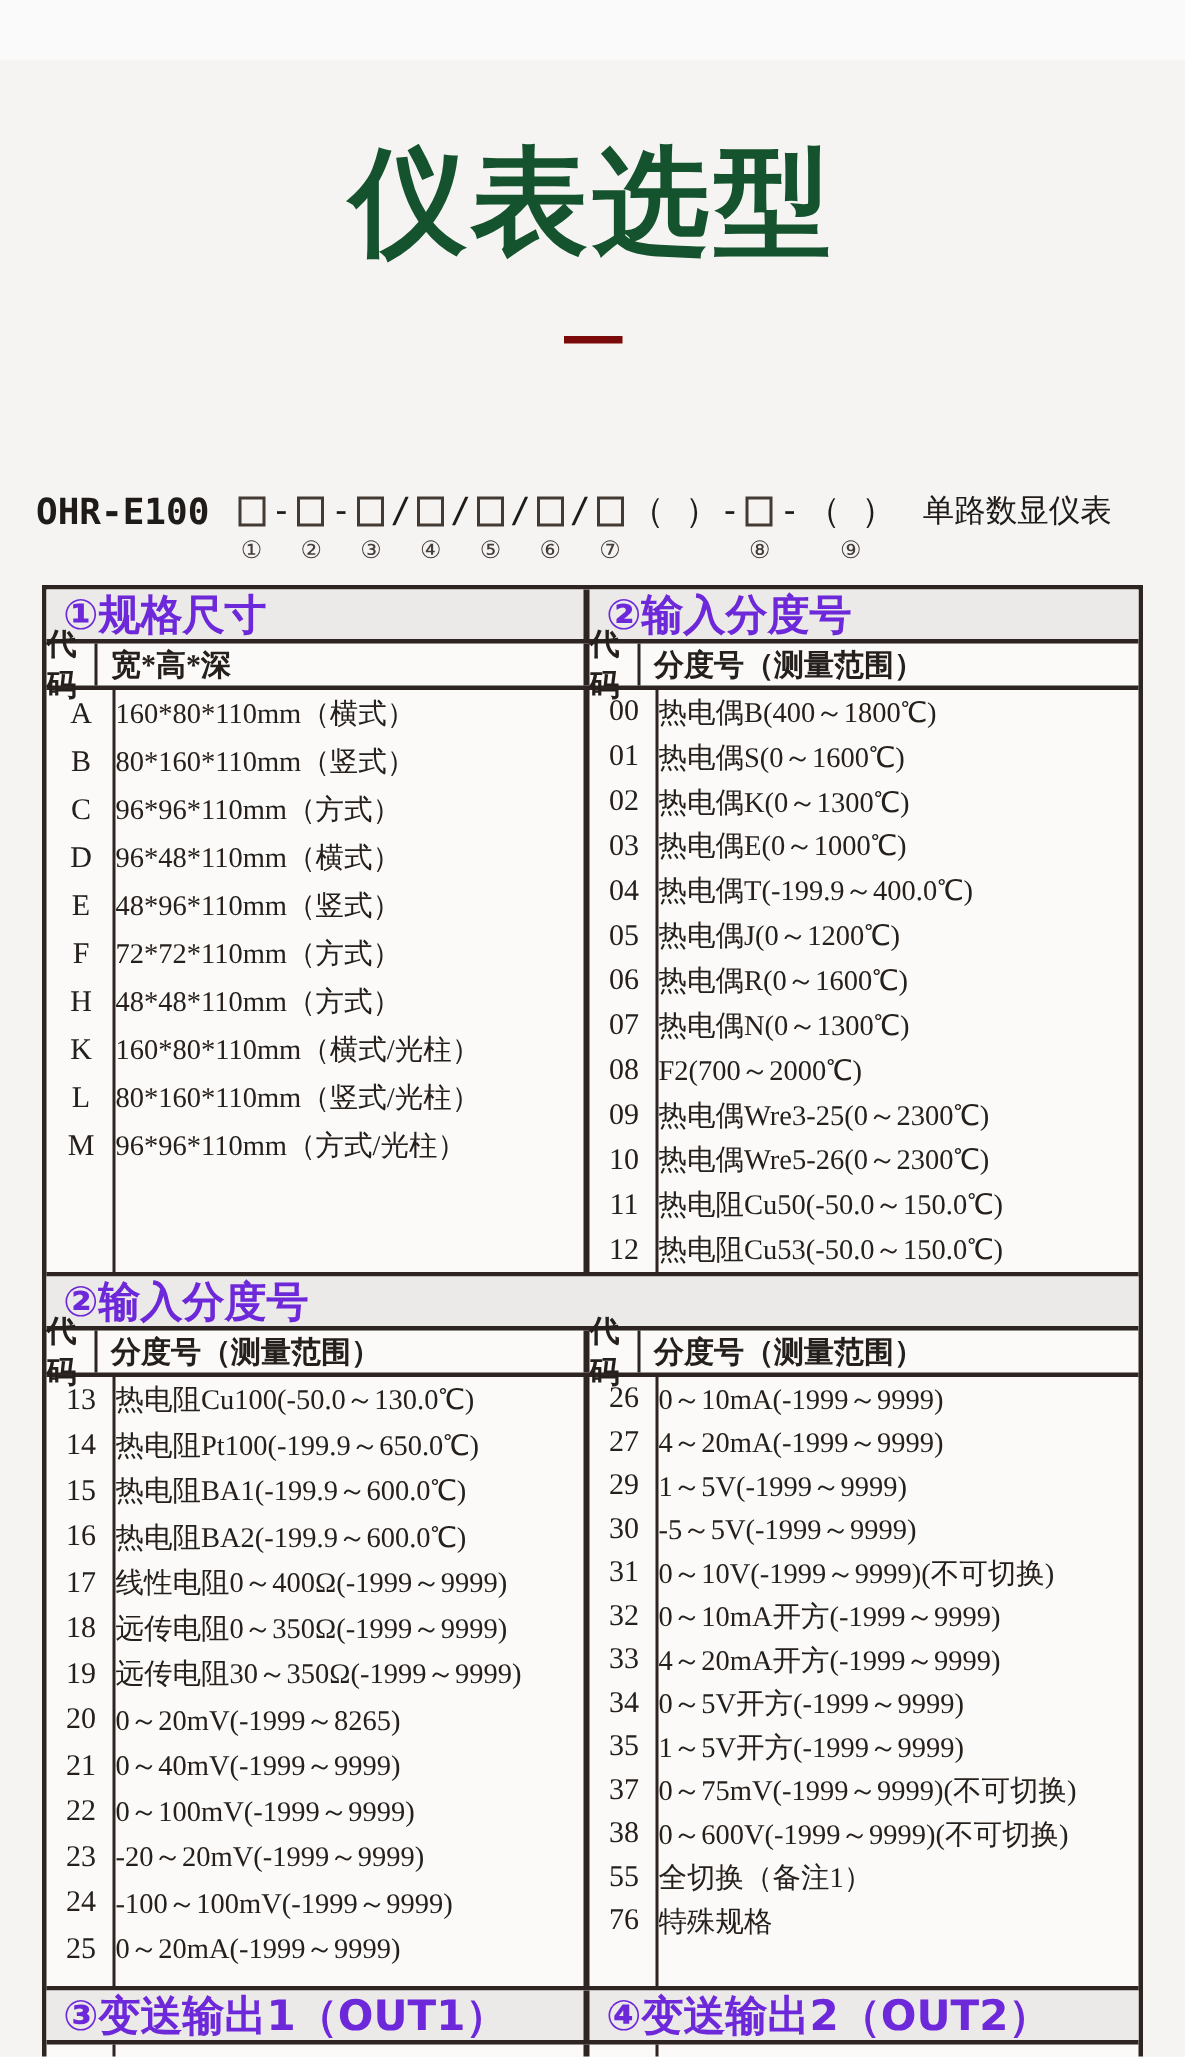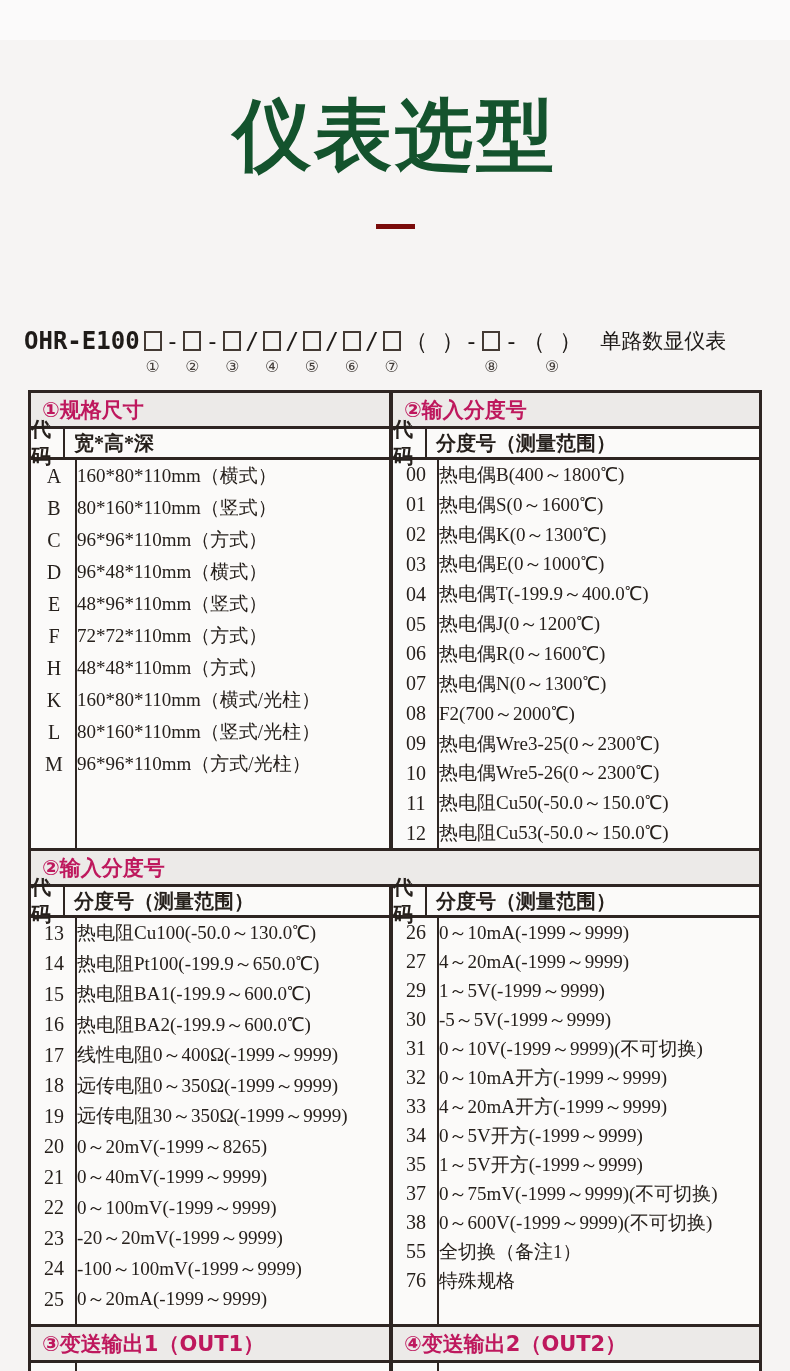--- a/index.html
+++ b/index.html
@@ -13,21 +13,21 @@
   .title{
     margin:56px 0 0;text-align:center;
     font-family:"DejaVu Sans",sans-serif;font-weight:900;
     font-size:78px;line-height:1;letter-spacing:3px;color:#14532d;
   }
   .red-rule{width:39px;height:5px;margin:50px auto 0;}
   
   .model-line{display:flex;align-items:flex-start;margin:98px 0 0 24px;color:#1f1b18;}
   .prefix{
     font-family:"DejaVu Sans Mono",monospace;font-weight:700;
-    font-size:24px;line-height:28px;margin-right:2px;white-space:nowrap;
+    font-size:24px;line-height:28px;margin-right:17px;white-space:nowrap;
   }
   .tokens{display:flex;align-items:flex-start;}
   .tok{display:flex;flex-direction:column;align-items:center;margin:0 2px;}
   .tok-glyph{
     height:28px;line-height:28px;font-size:23px;
     font-family:"DejaVu Sans Mono",monospace;white-space:pre;
   }
   .tok-glyph.box{
     box-sizing:border-box;width:18px;height:20px;margin:4px 0;
     border:2px solid #443a34;background:transparent;
@@ -37,21 +37,21 @@
     color:#443e3a;font-family:"DejaVu Sans",sans-serif;min-width:10px;
   }
   .suffix{font-size:21px;line-height:28px;margin-left:16px;white-space:nowrap;}
   
   .sel-table{margin:14px 28px 0;border:3px solid #2e2522;background:#fbfaf9;}
   .split{display:flex;}
   .L{box-sizing:border-box;width:362px;border-right:4px solid #2e2522;flex:none;}
   .R{box-sizing:border-box;flex:1;}
   .sec-head{
     height:33px;border-bottom:3px solid #2e2522;background:#eceae8;
-    font-family:"DejaVu Sans",sans-serif;font-weight:700;font-size:21px;color:#be185d;
+    font-family:"DejaVu Sans",sans-serif;font-weight:700;font-size:28px;color:#6d28d9;
   }
   .sec-head .cell{display:flex;align-items:center;height:100%;padding-left:11px;}
   .sec-head.single{display:flex;align-items:center;padding-left:11px;}
   .col-head{
     height:28px;border-bottom:3px solid #2e2522;
     font-family:"Liberation Serif",serif;font-weight:700;font-size:20px;
   }
   .col-head .L,.col-head .R{display:flex;align-items:stretch;}
   .code-h{
     box-sizing:border-box;width:34px;border-right:2px solid #2e2522;flex:none;

